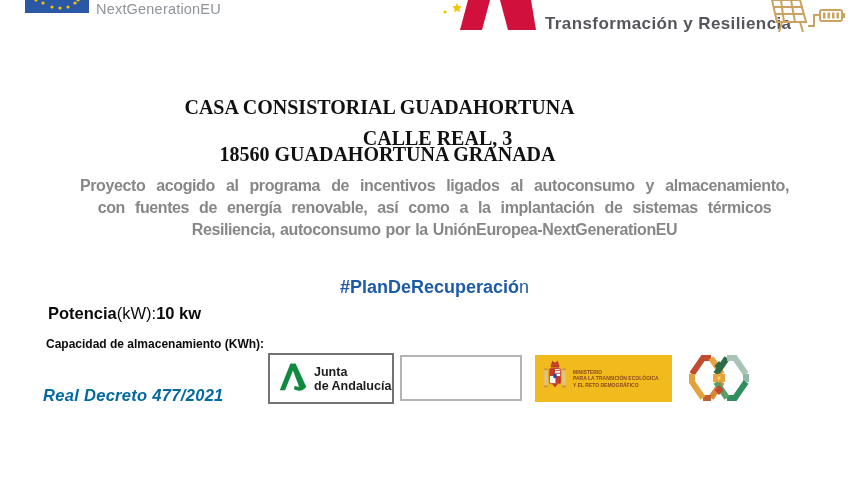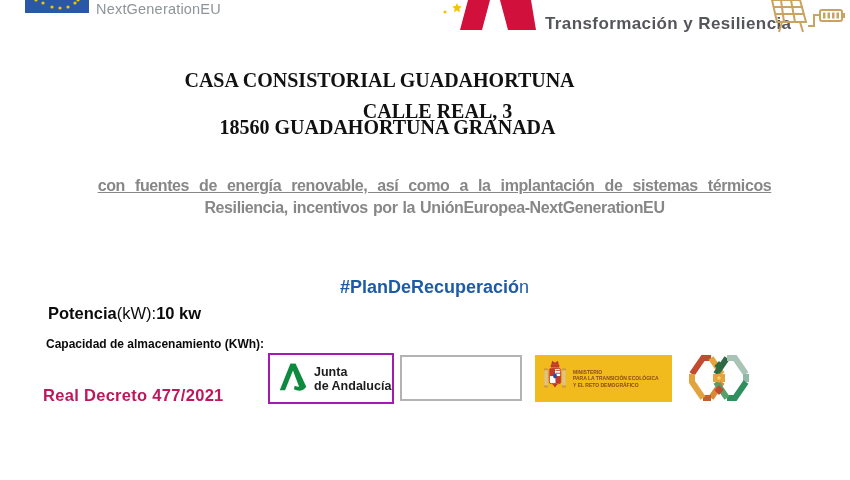--- a/index.html
+++ b/index.html
@@ -10,50 +10,50 @@
   .eu-flag{position:absolute;left:25px;top:0;width:64px;height:13px;background:#2b58a4;}
   .eu-flag svg{display:block;}
   .nextgen{position:absolute;left:96px;top:1px;font-size:14.5px;color:#8e9499;letter-spacing:.2px;}
   .plan-logo{position:absolute;left:440px;top:0;}
   .plan-label{position:absolute;left:545px;top:14px;font-size:17px;font-weight:700;
               color:#54565b;letter-spacing:.4px;}
   .solar-icon{position:absolute;left:762px;top:0;}
 
   
   .title-line{position:absolute;text-align:center;font-family:"Liberation Serif","DejaVu Serif",serif;
-              font-weight:700;font-size:20px;color:#111;white-space:nowrap;}
+              font-weight:700;font-size:20px;color:#111;white-space:nowrap;margin-top:27px;}
   .t1{top:69px;left:0;right:110px;}
   .t2{top:100px;left:6px;right:0;}
   .t3{top:116px;left:0;right:94px;}
 
   
   .desc{position:absolute;left:55px;right:55px;top:175px;color:#878787;font-size:16px;
         font-weight:700;letter-spacing:-.4px;}
   .desc .dline{height:22px;line-height:22px;text-align:center;white-space:nowrap;}
   .ws1{word-spacing:7px;}
-  .ws2{word-spacing:6px;text-decoration:underline;}
+  .ws2{word-spacing:6px;}
   .ws3{word-spacing:2px;}
   .ws4{word-spacing:1px;}
 
   
   .hashtag{position:absolute;left:0;right:0;top:277px;text-align:center;font-size:18px;
            color:#1d5ba7;}
   .hashtag .hb{font-weight:700;}
   .hashtag .hn{font-weight:400;}
 
   
   .power{position:absolute;left:48px;top:304px;font-size:16.5px;color:#0b0b0b;}
   .power .b{font-weight:700;}
   .storage{position:absolute;left:46px;top:337px;font-size:12px;font-weight:700;color:#0b0b0b;}
   .decree{position:absolute;left:43px;top:386px;font-size:16.5px;font-weight:700;
-          color:#be185d;letter-spacing:.3px;}
+          font-style:italic;color:#0369a1;letter-spacing:.3px;}
 
   
   .junta-box{position:absolute;left:268px;top:353px;width:122px;height:47px;
-             border:2px solid #a21caf;background:#fff;display:flex;align-items:center;}
+             border:2px solid #737373;background:#fff;display:flex;align-items:center;}
   .junta-a{margin-left:8px;flex:0 0 auto;}
   .junta-text{margin-left:6px;font-size:12.5px;font-weight:700;color:#1c1c1c;line-height:14px;
               white-space:nowrap;}
   .empty-box{position:absolute;left:400px;top:355px;width:118px;height:42px;
              border:2px solid #b3b3b3;background:#fff;}
   .ministry-box{position:absolute;left:535px;top:355px;width:137px;height:47px;
                 background:#f2bb1d;display:flex;align-items:center;overflow:hidden;}
   .coat{margin-left:7px;flex:0 0 auto;}
   .ministry-text{margin-left:5px;font-size:5px;font-weight:700;color:#8a4a1f;line-height:6.5px;
                  white-space:nowrap;overflow:hidden;width:92px;}
@@ -105,22 +105,23 @@
       <rect x="70" y="12.5" width="2.5" height="6" fill="#c9a35f" stroke="none"></rect>
       <rect x="74.5" y="12.5" width="2.5" height="6" fill="#c9a35f" stroke="none"></rect>
     </svg>
   </div>
 
   <div class="title-line t1">CASA CONSISTORIAL GUADAHORTUNA</div>
   <div class="title-line t2">CALLE REAL, 3</div>
   <div class="title-line t3">18560 GUADAHORTUNA GRANADA</div>
 
   <div class="desc">
+    <div class="dline ws1"><span>Proyecto</span><span> acogido al programa de incentivos ligados al autoconsumo y almacenamiento,</span></div>
     <div class="dline ws2">con fuentes de energía renovable, así como a la implantación de sistemas térmicos</div>
-    <div class="dline ws4">Resiliencia, incentivos por la UniónEuropea-NextGenerationEU</div>
+    <div class="dline ws4">Resiliencia, autoconsumo por la UniónEuropea-NextGenerationEU</div>
   </div>
 
   <div class="hashtag"><span class="hb">#PlanDeRecuperació</span><span class="hn">n</span></div>
 
   <div class="power"><span class="b">Potencia</span><span>(kW):</span><span class="b">10 kw</span></div>
 
   <div class="storage">Capacidad de almacenamiento (KWh):</div>
 
   <div class="decree">Real Decreto 477/2021</div>
 

